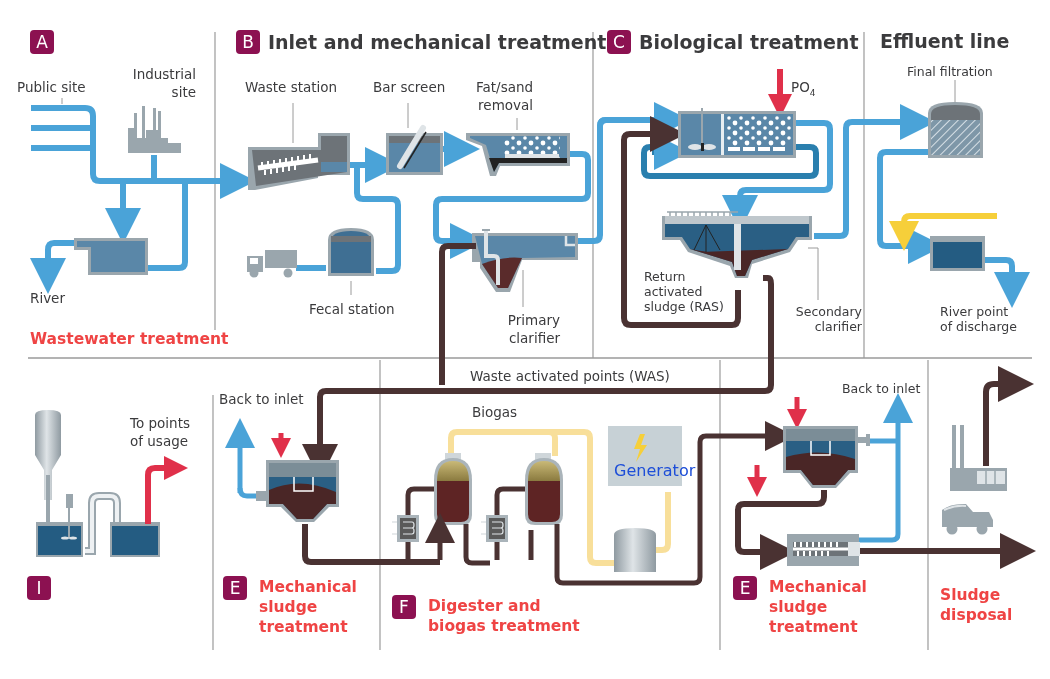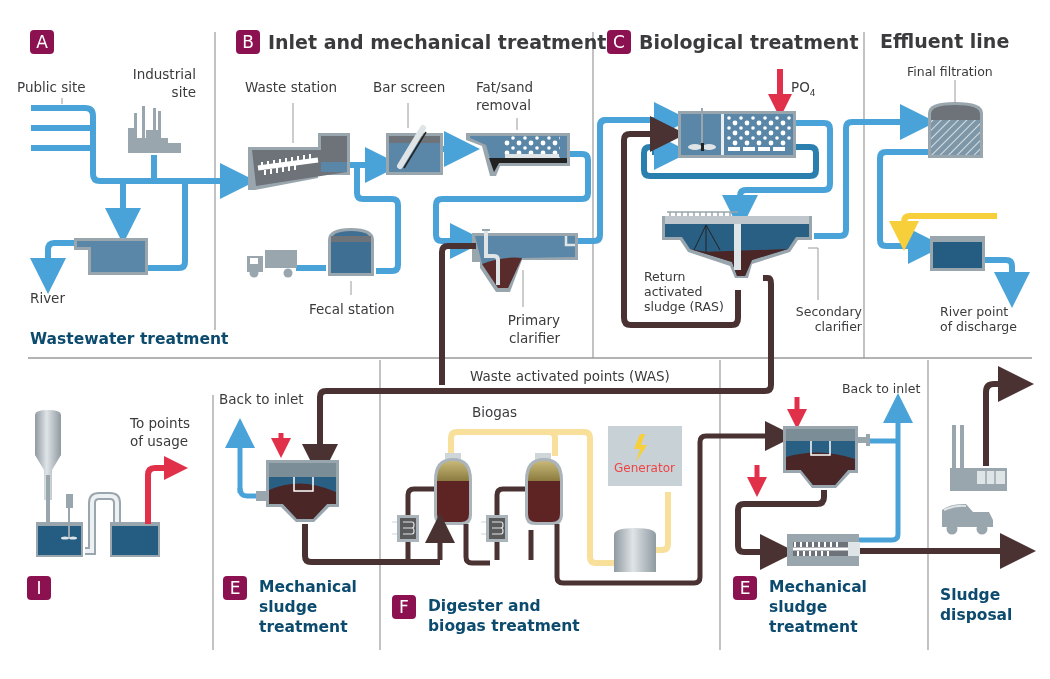--- a/index.html
+++ b/index.html
@@ -1,25 +1,25 @@
 <!DOCTYPE html>
 <html><head>
 <meta charset="utf-8">
 <style>
   html,body{margin:0;padding:0;background:#ffffff;}
   body{width:1050px;height:679px;position:relative;overflow:hidden;font-family:"DejaVu Sans","Liberation Sans",sans-serif;color:#3b3b3d;}
   #diagram{position:absolute;left:0;top:0;width:1050px;height:679px;}
   .lbl{position:absolute;font-size:13.5px;line-height:18px;color:#3b3b3d;}
   .lbl.c{text-align:right;}
   .title{position:absolute;font-size:19px;font-weight:600;color:#3b3b3d;white-space:nowrap;display:flex;align-items:center;gap:8px;}
-  .stitle{position:absolute;font-size:15.5px;font-weight:600;color:#0c4a6e;line-height:20px;}
+  .stitle{position:absolute;font-size:15.5px;font-weight:600;color:#ef4444;line-height:20px;}
   .badge{display:inline-flex;align-items:center;justify-content:center;width:24px;height:24px;border-radius:4px;background:#8c1151;color:#fff;font-size:17px;font-weight:400;}
   .sec{position:absolute;display:flex;gap:12px;align-items:flex-start;}
   .sec .badge{flex:none;margin-top:-1px;}
-  .gen-label{position:absolute;font-size:12px;color:#ef4444;}
+  .gen-label{position:absolute;font-size:16px;color:#1d4ed8;}
 </style>
 </head>
 <body>
 
 <svg id="diagram" viewBox="0 0 1050 679" xmlns="http://www.w3.org/2000/svg">
   <defs>
     <marker id="arrW" markerWidth="6" markerHeight="6" refX="3" refY="3" orient="auto" markerUnits="strokeWidth">
         <path d="M0,0 L6,3 L0,6 z" fill="#4aa3d8"></path>
       </marker>
     <marker id="arrS" markerWidth="6" markerHeight="6" refX="3" refY="3" orient="auto" markerUnits="strokeWidth">
@@ -323,21 +323,21 @@
 <div class="lbl" style="left:17px;top:78px;">Public site</div>
 <div class="lbl c" style="left:120px;top:65px;width:76px;">
   <div>Industrial</div>
   <div>site</div>
 </div>
 <div class="lbl" style="left:30px;top:289px;">River</div>
 <div class="stitle" style="left:30px;top:329px;">Wastewater treatment</div>
 
 <div class="lbl" style="left:245px;top:78px;">Waste station</div>
 <div class="lbl" style="left:373px;top:78px;">Bar screen</div>
-<div class="lbl" style="left:476px;top:78px;">
+<div class="lbl" style="left:476px;top:78px;text-align:right;">
   <div>Fat/sand</div>
   <div>removal</div>
 </div>
 <div class="lbl" style="left:309px;top:300px;">Fecal station</div>
 <div class="lbl c" style="left:488px;top:311px;width:72px;">
   <div>Primary</div>
   <div>clarifier</div>
 </div>
 
 <div class="lbl" style="left:791px;top:78px;">

